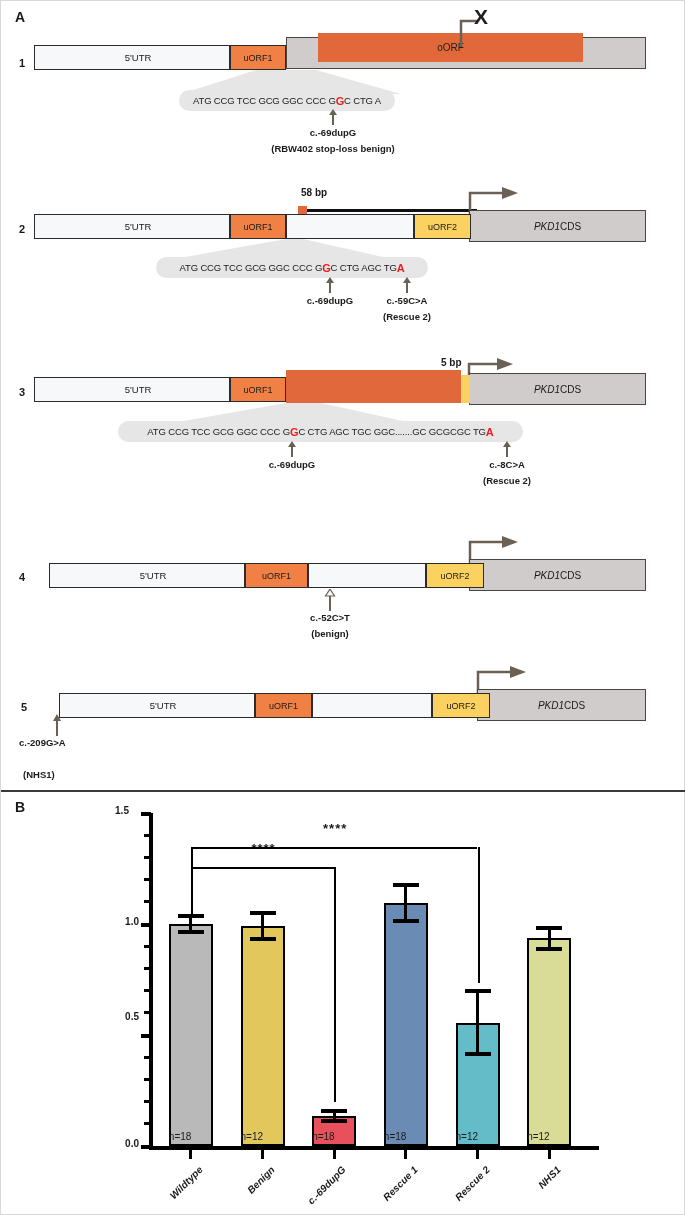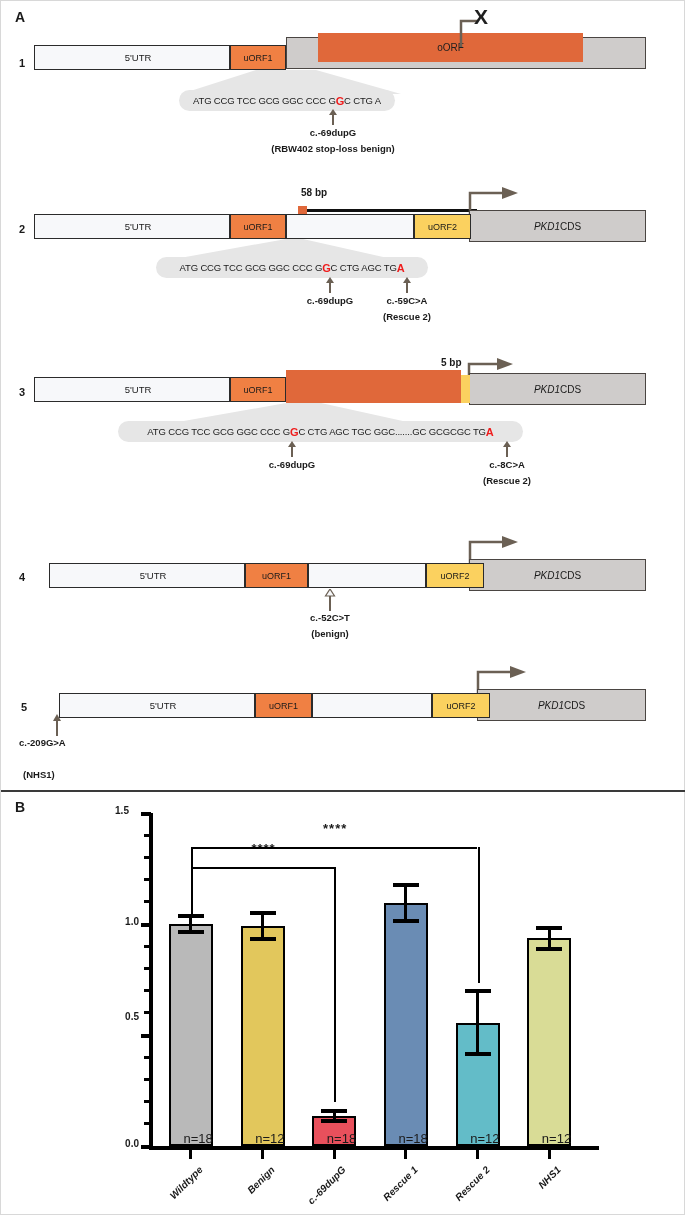--- a/index.html
+++ b/index.html
@@ -40,21 +40,21 @@
 
   
   .tss{position:absolute;}
 
   
   #chart-area{position:absolute;}
   .axis-line{position:absolute;background:#000;}
   .tick{position:absolute;background:#000;}
   .ytick-label{position:absolute;font-size:10px;font-weight:bold;text-align:right;}
   .bar{position:absolute;border:2px solid #000;box-sizing:border-box;}
-  .bar-n{position:absolute;font-size:13px;text-align:right;color:#1a1a1a;}
+  .bar-n{position:absolute;font-size:10px;text-align:left;color:#1a1a1a;}
   .errbar{position:absolute;background:#000;}
   .xtick-label{position:absolute;font-size:10px;font-weight:bold;font-style:italic;
                white-space:nowrap;transform:rotate(-45deg);transform-origin:right top;
                text-align:right;}
   .sig-text{position:absolute;font-size:13px;font-weight:bold;letter-spacing:1px;}
   .sig-line{position:absolute;background:#000;}
 </style>
 </head>
 <body>
 

